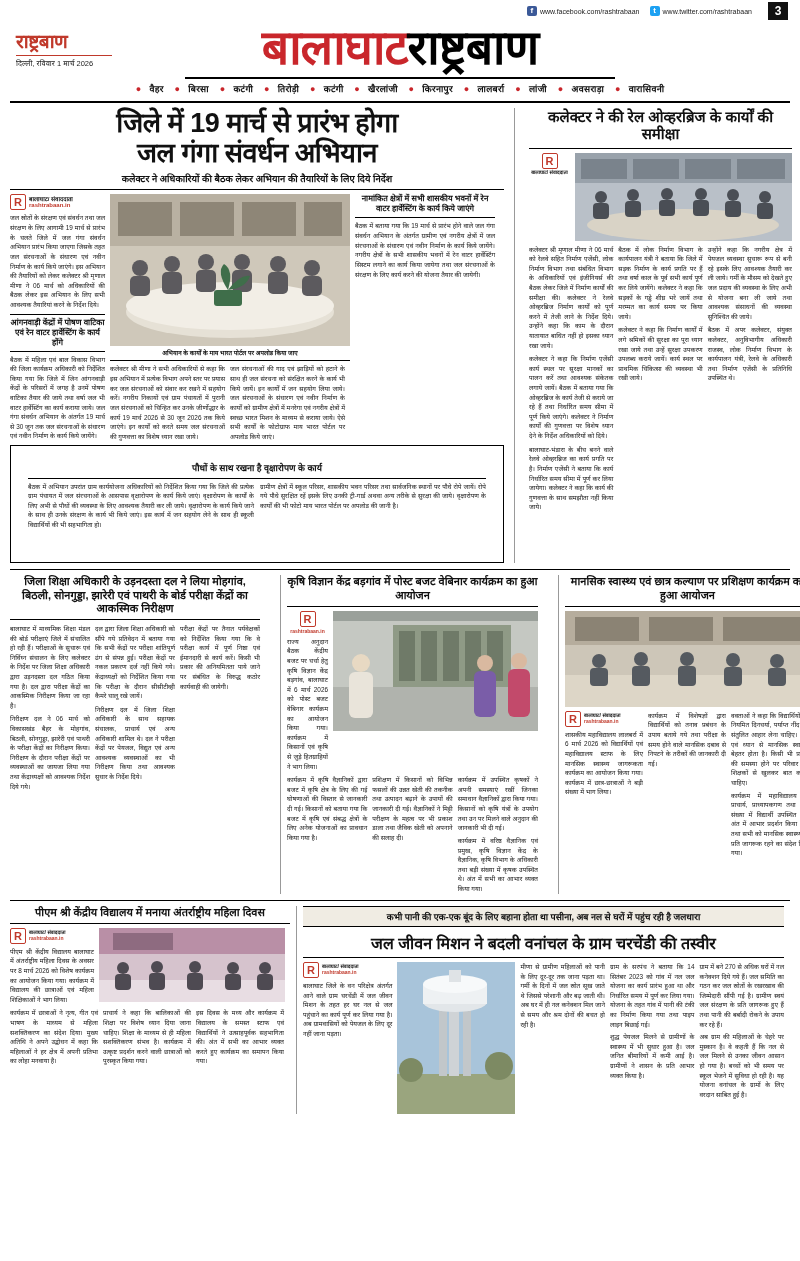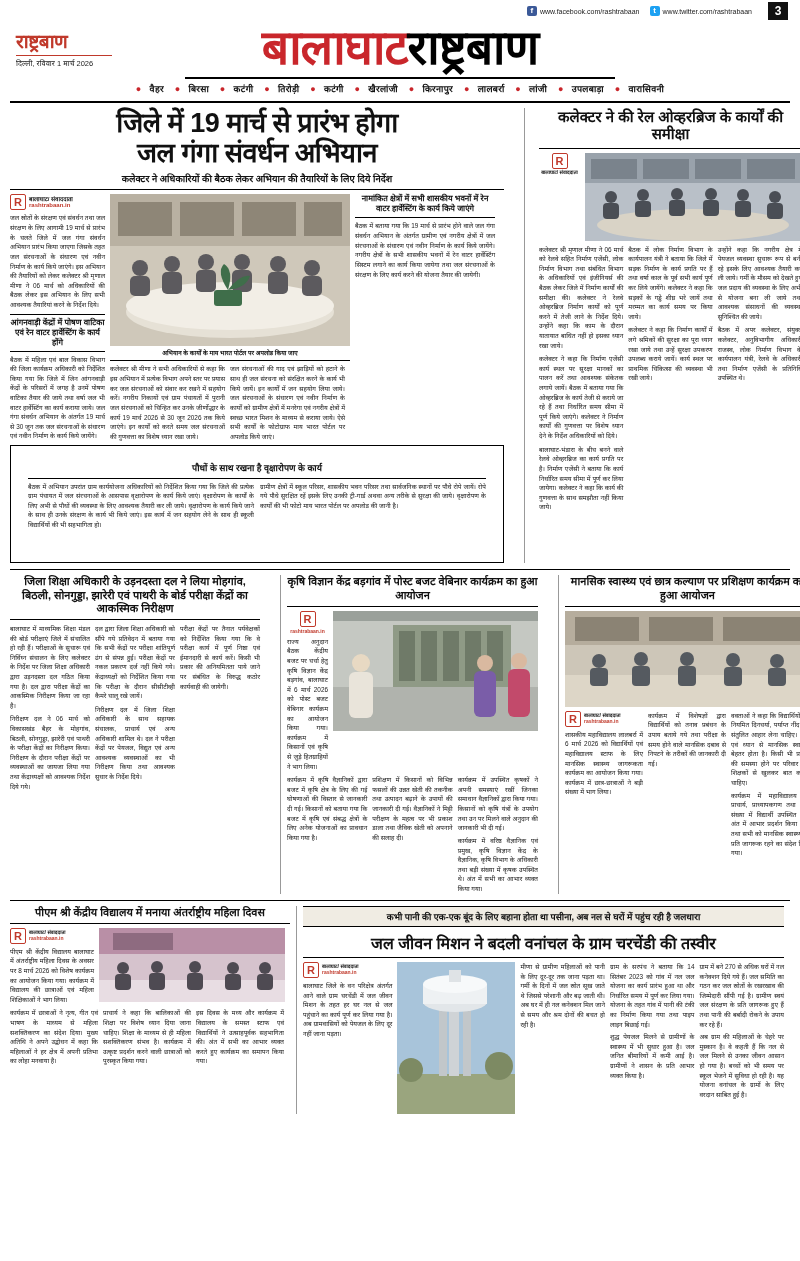--- a/index.html
+++ b/index.html
@@ -118,29 +118,29 @@
       <div class="mast-towns">
         <span class="dot">●</span><span>वैहर</span>
         <span class="dot">●</span><span>बिरसा</span>
         <span class="dot">●</span><span>कटंगी</span>
         <span class="dot">●</span><span>तिरोड़ी</span>
         <span class="dot">●</span><span>कटंगी</span>
         <span class="dot">●</span><span>खैरलांजी</span>
         <span class="dot">●</span><span>किरनापुर</span>
         <span class="dot">●</span><span>लालबर्रा</span>
         <span class="dot">●</span><span>लांजी</span>
-        <span class="dot">●</span><span>उपलबाड़ा</span>
+        <span class="dot">●</span><span>अवसराड़ा</span>
         <span class="dot">●</span><span>वारासिवनी</span>
       </div>
     </div>
   </div>
 
   <div class="black-rule"></div>
 
-  <div style="display:flex; gap:20px; margin-top:5px;">
+  <div style="display:flex; gap:10px; margin-top:5px;">
 
     <div style="width:494px;">
       <div class="lead-head">जिले में 19 मार्च से प्रारंभ होगा</div>
       <div class="lead-head">जल गंगा संवर्धन अभियान</div>
       <div class="sub-head">कलेक्टर ने अधिकारियों की बैठक लेकर अभियान की तैयारियों के लिए दिये निर्देश</div>
       <div class="rule-thin" style="margin:4px 0 4px;"></div>
 
       <div style="display:flex; gap:5px;">
 
         <div style="width:95px;">

